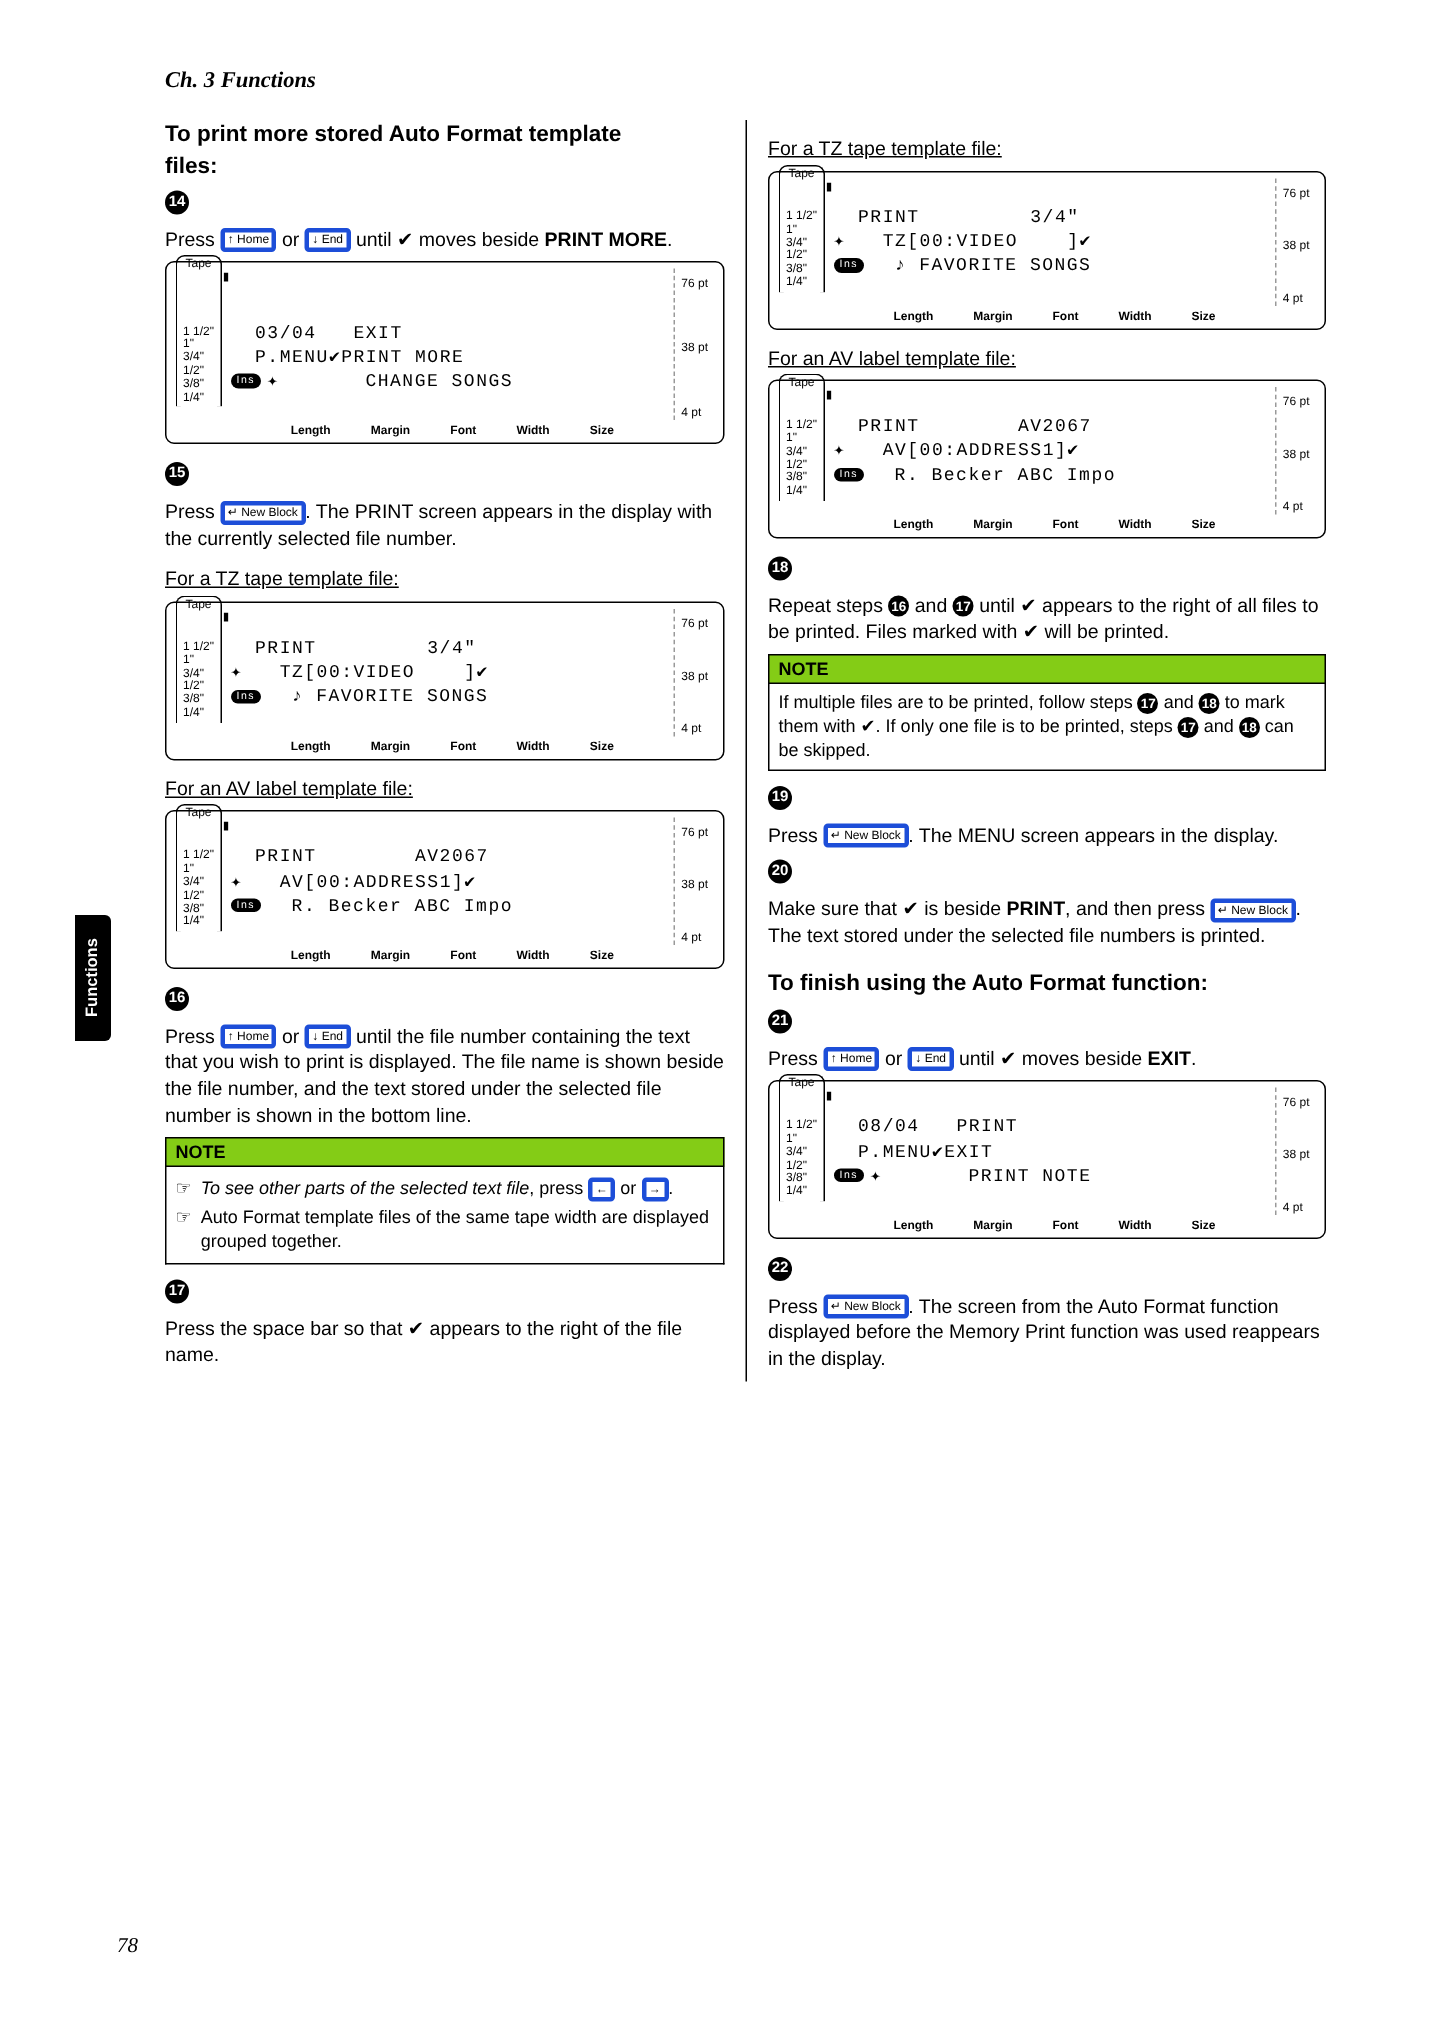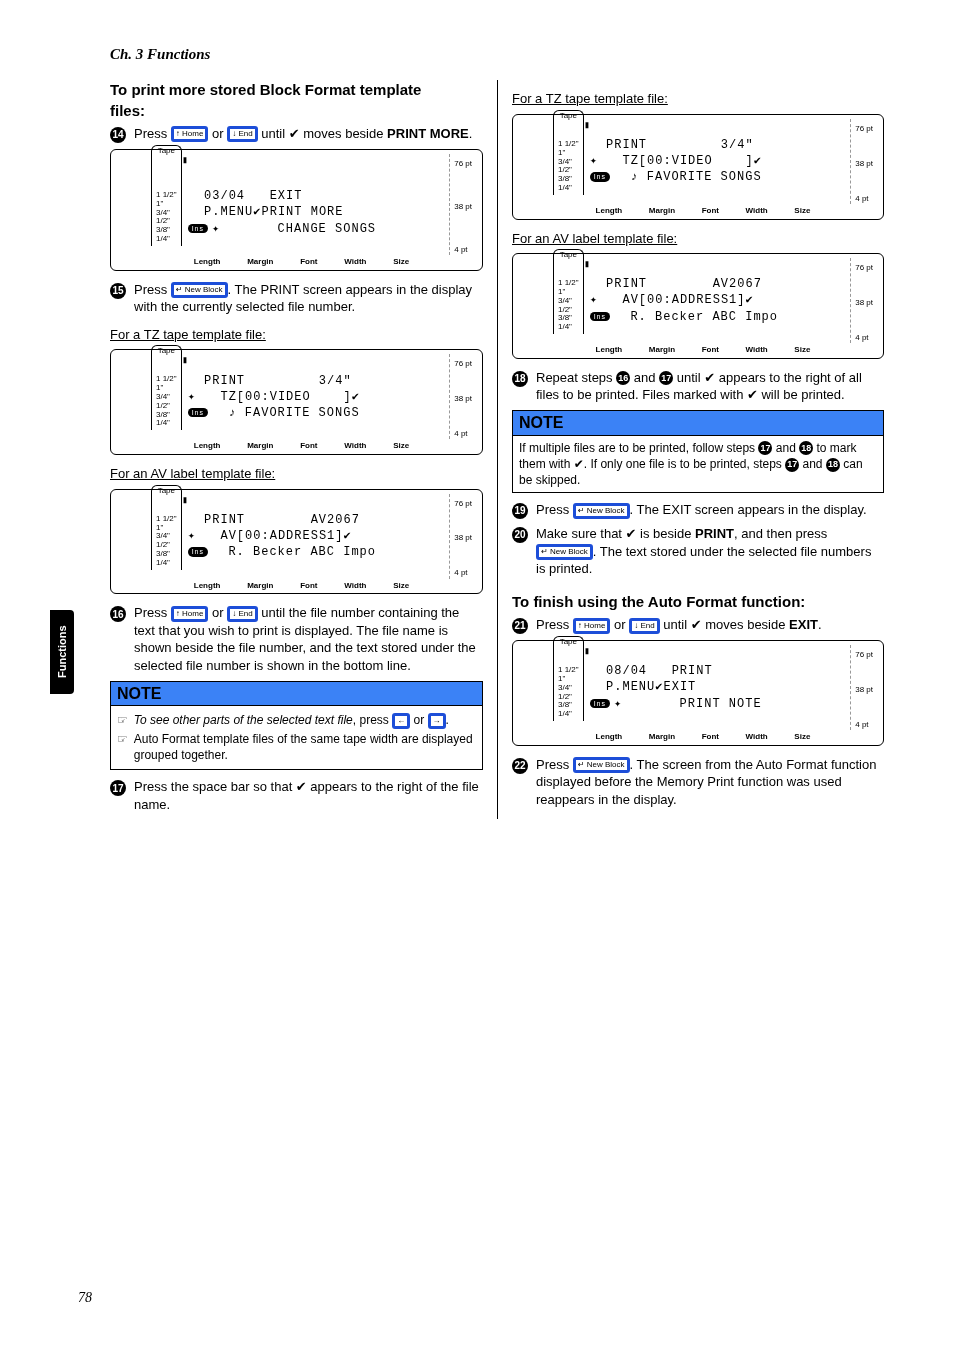--- a/index.html
+++ b/index.html
@@ -58,20 +58,21 @@
   h3.section-title {
     font-size: 15px;
     font-weight: bold;
     margin: 0 0 4px 0;
     font-family: "Segoe UI", Arial, sans-serif;
   }
   .step {
     display: flex;
     gap: 8px;
     margin: 4px 0 6px 0;
+    flex-direction: column;
   }
   .step .num {
     flex: 0 0 auto;
     width: 16px;
     height: 16px;
     border-radius: 50%;
     background: #000;
     color: #fff;
     font-size: 10px;
     font-family: Arial, sans-serif;
@@ -125,21 +126,20 @@
     padding: 0 4px;
   }
   .tape-col {
     border: 1px solid #000;
     border-radius: 6px 6px 0 0;
     border-bottom: none;
     position: relative;
     top: -9px;
     padding-top: 1px;
     padding-bottom: 2px;
-    margin-left: 34px;
   }
   .tape-col .label {
     font-size: 8px;
     margin: 0 0 1px 0;
     text-align: center;
     position: relative;
     top: -1px;
   }
   .tape-col .sizes div { line-height: 1.1; }
   .pt-col {
@@ -171,24 +171,24 @@
   .screen .footer-row {
     display: flex;
     justify-content: space-evenly;
     font-size: 8px;
     font-weight: bold;
     font-family: Arial, sans-serif;
     padding: 2px 40px 0 50px;
   }
   .note-header {
     border: 1px solid #000;
-    background: #3b82f6;
+    background: #84cc16;
     font-weight: bold;
     font-family: "Segoe UI", Arial, sans-serif;
-    font-size: 16px;
+    font-size: 12px;
     padding: 1px 6px;
   }
   .note-body {
     border: 1px solid #000;
     border-top: none;
     padding: 4px 6px;
     font-family: "Segoe UI", Arial, sans-serif;
     font-size: 12px;
   }
   .note-item {
@@ -226,21 +226,21 @@
 <body>
 
 <div class="page">
   <div class="header">Ch. 3 Functions</div>
   <div class="side-tab">Functions</div>
 
   <div class="columns">
 
     <div class="col">
       <h3 class="section-title">
-        <span>To print more stored Block Format template</span><br>
+        <span>To print more stored Auto Format template</span><br>
         <span>files:</span>
       </h3>
 
       <div class="step">
         <span class="num">14</span>
         <span class="body">
           <span>Press </span><span class="keycap">↑
 Home</span><span> or </span><span class="keycap">↓
 End</span><span> until ✔ moves beside </span><span class="bold">PRINT MORE</span><span>.</span>
         </span>
@@ -463,21 +463,21 @@
       <div class="note-header">NOTE</div>
       <div class="note-body">
         <span>If multiple files are to be printed, follow steps </span><span class="num-inline">17</span><span> and </span><span class="num-inline">18</span><span> to mark them with ✔. If only one file is to be printed, steps </span><span class="num-inline">17</span><span> and </span><span class="num-inline">18</span><span> can be skipped.</span>
       </div>
 
       <div class="step" style="margin-top:8px;">
         <span class="num">19</span>
         <span class="body">
           <span>Press </span><span class="keycap">↵
 New
-Block</span><span>. The EXIT screen appears in the display.</span>
+Block</span><span>. The MENU screen appears in the display.</span>
         </span>
       </div>
 
       <div class="step">
         <span class="num">20</span>
         <span class="body">
           <span>Make sure that ✔ is beside </span><span class="bold">PRINT</span><span>, and then press </span><span class="keycap">↵
 New
 Block</span><span>. The text stored under the selected file numbers is printed.</span>
         </span>

